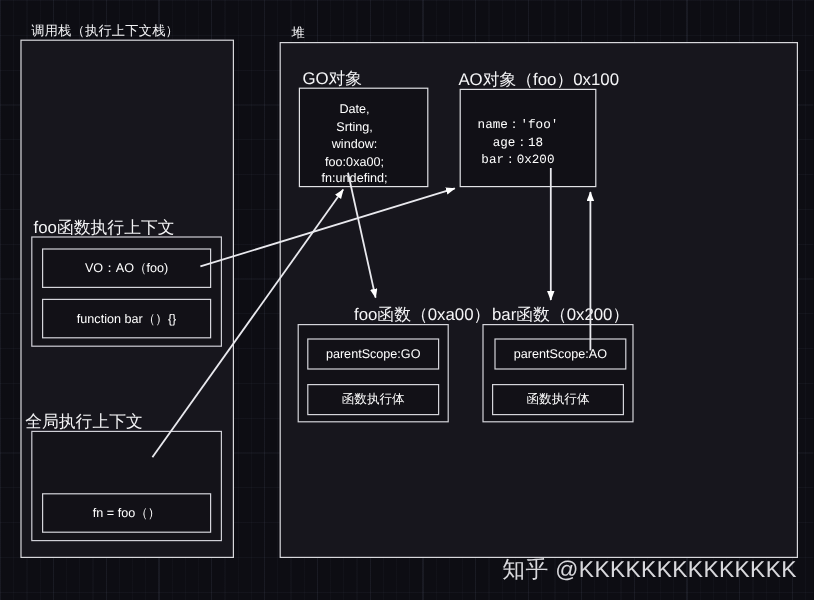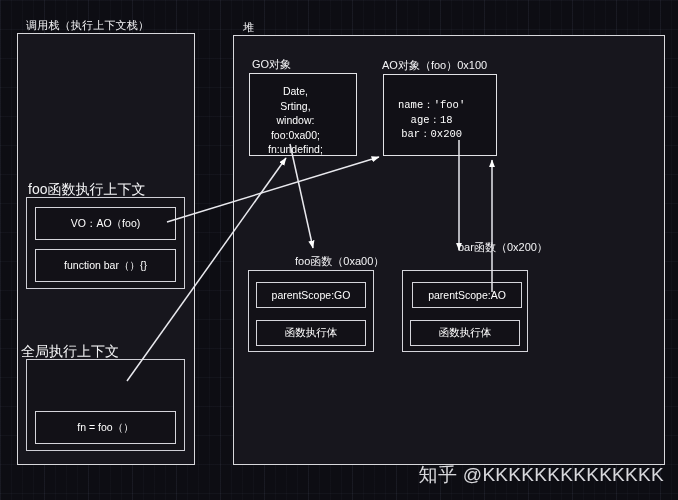--- a/index.html
+++ b/index.html
@@ -37,21 +37,21 @@
   }
   .objbox {
     position: absolute;
     border: 1.4px solid #e2e2e6;
     background: #111016;
     box-sizing: border-box;
     z-index: 4;
   }
   .objbox-label {
     position: absolute;
-    font-size: 11px;
+    font-size: 14px;
     color: #f4f4f6;
     white-space: nowrap;
     z-index: 6;
   }
   .objbox-text {
     position: absolute;
     font-size: 10.5px;
     line-height: 14.5px;
     color: #ffffff;
     white-space: pre-line;
@@ -149,21 +149,21 @@
   <div class="objbox" style="left:383px; top:74px; width:114px; height:82px;"></div>
   <div class="objbox-text" style="left:398px; top:98px;font-family:Liberation Mono, monospace;">name：'foo'
 age：18
 bar：0x200</div>
 
   <div class="objbox-label" style="left:258px; top:254px;margin-left:37px;">foo函数（0xa00）</div>
   <div class="fnbox" style="left:248px; top:270px; width:126px; height:82px; display:block;"></div>
   <div class="slot" style="left:256px; top:282px; width:110px; height:26px;">parentScope:GO</div>
   <div class="slot" style="left:256px; top:320px; width:110px; height:26px;">函数执行体</div>
 
-  <div class="objbox-label" style="left:410px; top:240px;margin-left:48px;">bar函数（0x200）</div>
+  <div class="objbox-label" style="left:410px; top:254px;">bar函数（0x200）</div>
   <div class="fnbox" style="left:402px; top:270px; width:126px; height:82px; display:block;"></div>
   <div class="slot" style="left:412px; top:282px; width:110px; height:26px;">parentScope:AO</div>
   <div class="slot" style="left:410px; top:320px; width:110px; height:26px;">函数执行体</div>
 
   <svg id="arrows" viewBox="0 0 678 500">
     <defs>
       <marker id="ah" markerWidth="9" markerHeight="9" refX="7.4" refY="3.1" orient="auto" markerUnits="userSpaceOnUse">
         <path d="M0,0 L8,3.1 L0,6.2 z" fill="#ffffff"></path>
       </marker>
     </defs>

